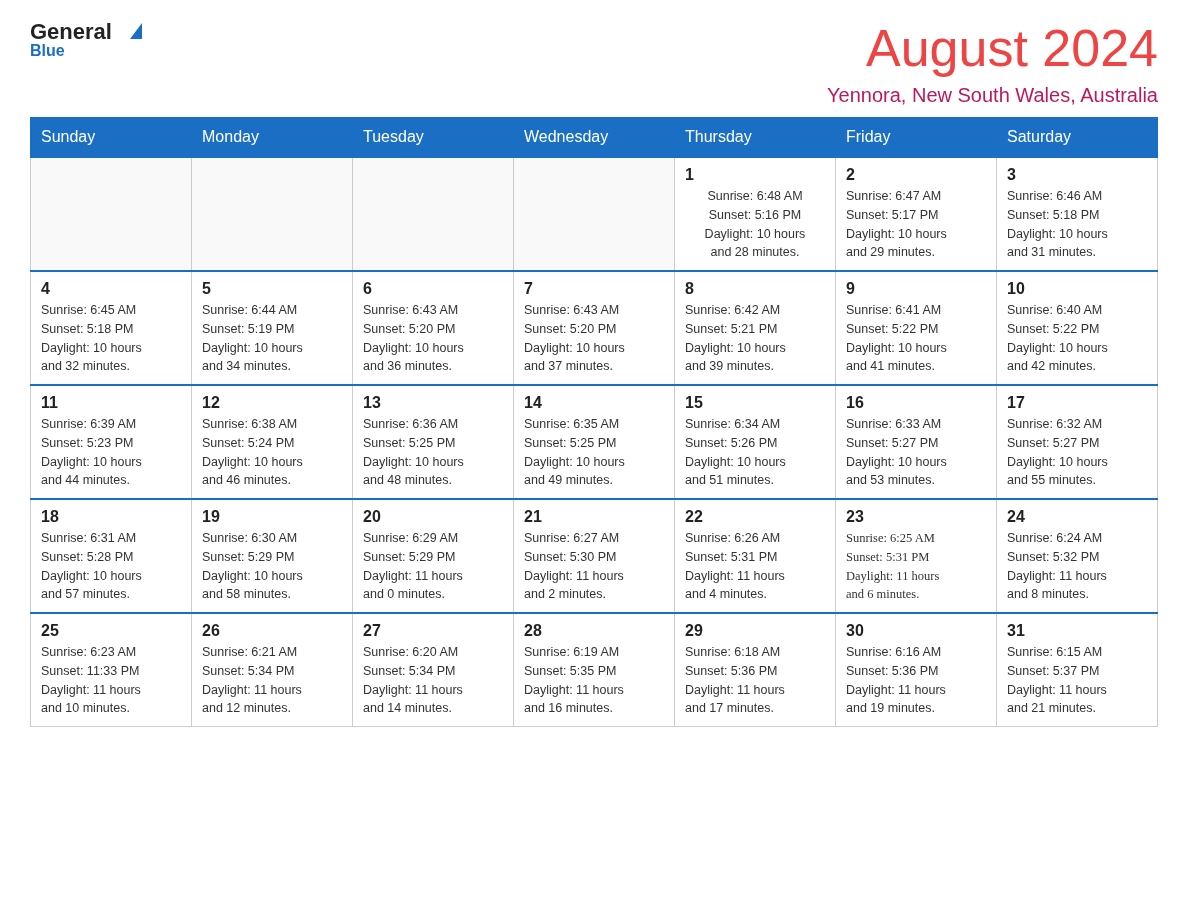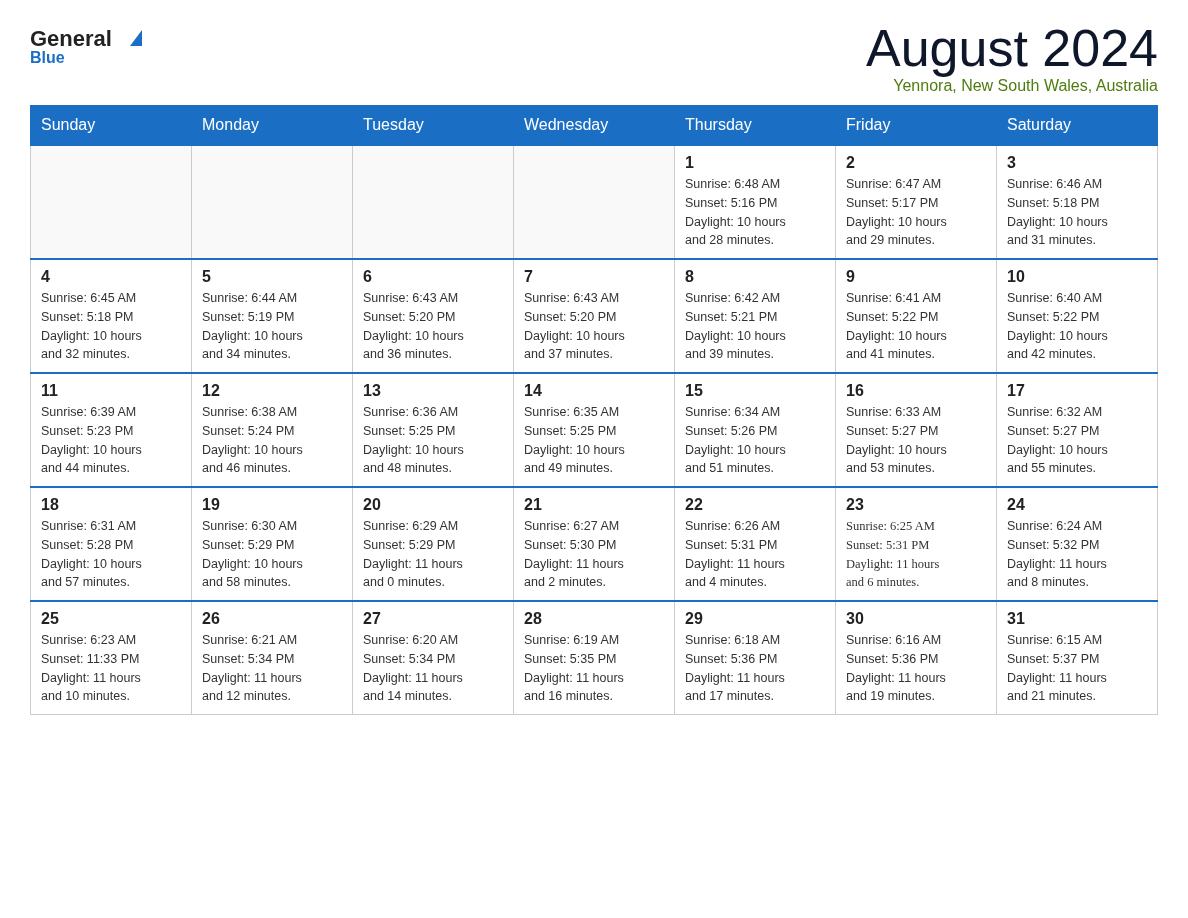--- a/index.html
+++ b/index.html
@@ -21,27 +21,28 @@
       display: flex;
       align-items: center;
       gap: 4px;
     }
     .title-block {
       text-align: right;
     }
     .month-title {
       font-size: 52px;
       font-weight: 300;
-      color: #0f172a;
+      color: #ef4444;
       line-height: 1.1;
     }
     .location-title {
-      font-size: 16px;
-      color: #4d7c0f;
+      font-size: 20px;
+      color: #be185d;
       font-weight: normal;
+      margin-top: 7px;
     }
     .calendar-table {
       width: 100%;
       border-collapse: collapse;
       margin-top: 6px;
     }
     .calendar-table th {
       background: #1a6fc4;
       color: #fff;
       font-size: 16px;
@@ -77,21 +78,21 @@
     tr.week-row td {
       border-top: 2px solid #1a6fc4;
     }
   </style>
 </head>
 <body>
 
 <div class="header-row">
   <div class="logo">
     <div style="display:flex;flex-direction:column;line-height:1.1;">
-      <div style="display:flex;align-items:center;gap:16px;margin-top:7px;">
+      <div style="display:flex;align-items:center;gap:16px;">
         <span style="font-size:22px;font-weight:bold;color:#222;">General</span>
         <div style="width:0;height:0;border-left:12px solid transparent;border-bottom:16px solid #1a6fc4;margin-left:2px;margin-bottom:2px;"></div>
       </div>
       <span style="font-size:16px;font-weight:bold;color:#1a6fc4;margin-top:-2px;">Blue</span>
     </div>
   </div>
   <div class="title-block">
     <div class="month-title">August 2024</div>
     <div class="location-title">Yennora, New South Wales, Australia</div>
   </div>
@@ -110,21 +111,21 @@
       </tr>
   </thead>
   <tbody id="calendar-body">
   <tr class="week-row">
         <td class="empty-cell"></td>
         <td class="empty-cell"></td>
         <td class="empty-cell"></td>
         <td class="empty-cell"></td>
         <td>
           <span class="day-num">1</span>
-          <div class="day-info" style="white-space: pre-line;">Sunrise: 6:48 AM
+          <div class="day-info" style="white-space: pre-line; text-align: center;">Sunrise: 6:48 AM
 Sunset: 5:16 PM
 Daylight: 10 hours
 and 28 minutes.</div>
         </td>
         <td>
           <span class="day-num">2</span>
           <div class="day-info" style="white-space: pre-line;">Sunrise: 6:47 AM
 Sunset: 5:17 PM
 Daylight: 10 hours
 and 29 minutes.</div>

